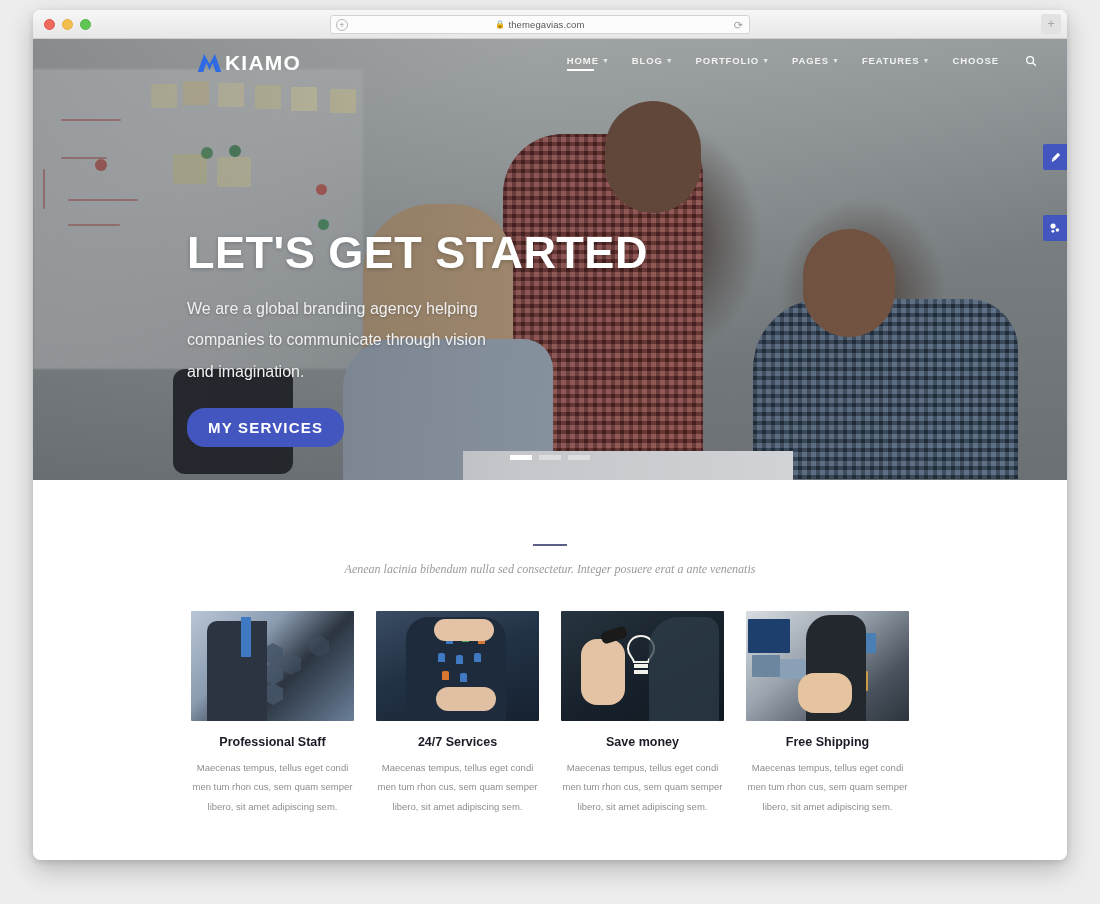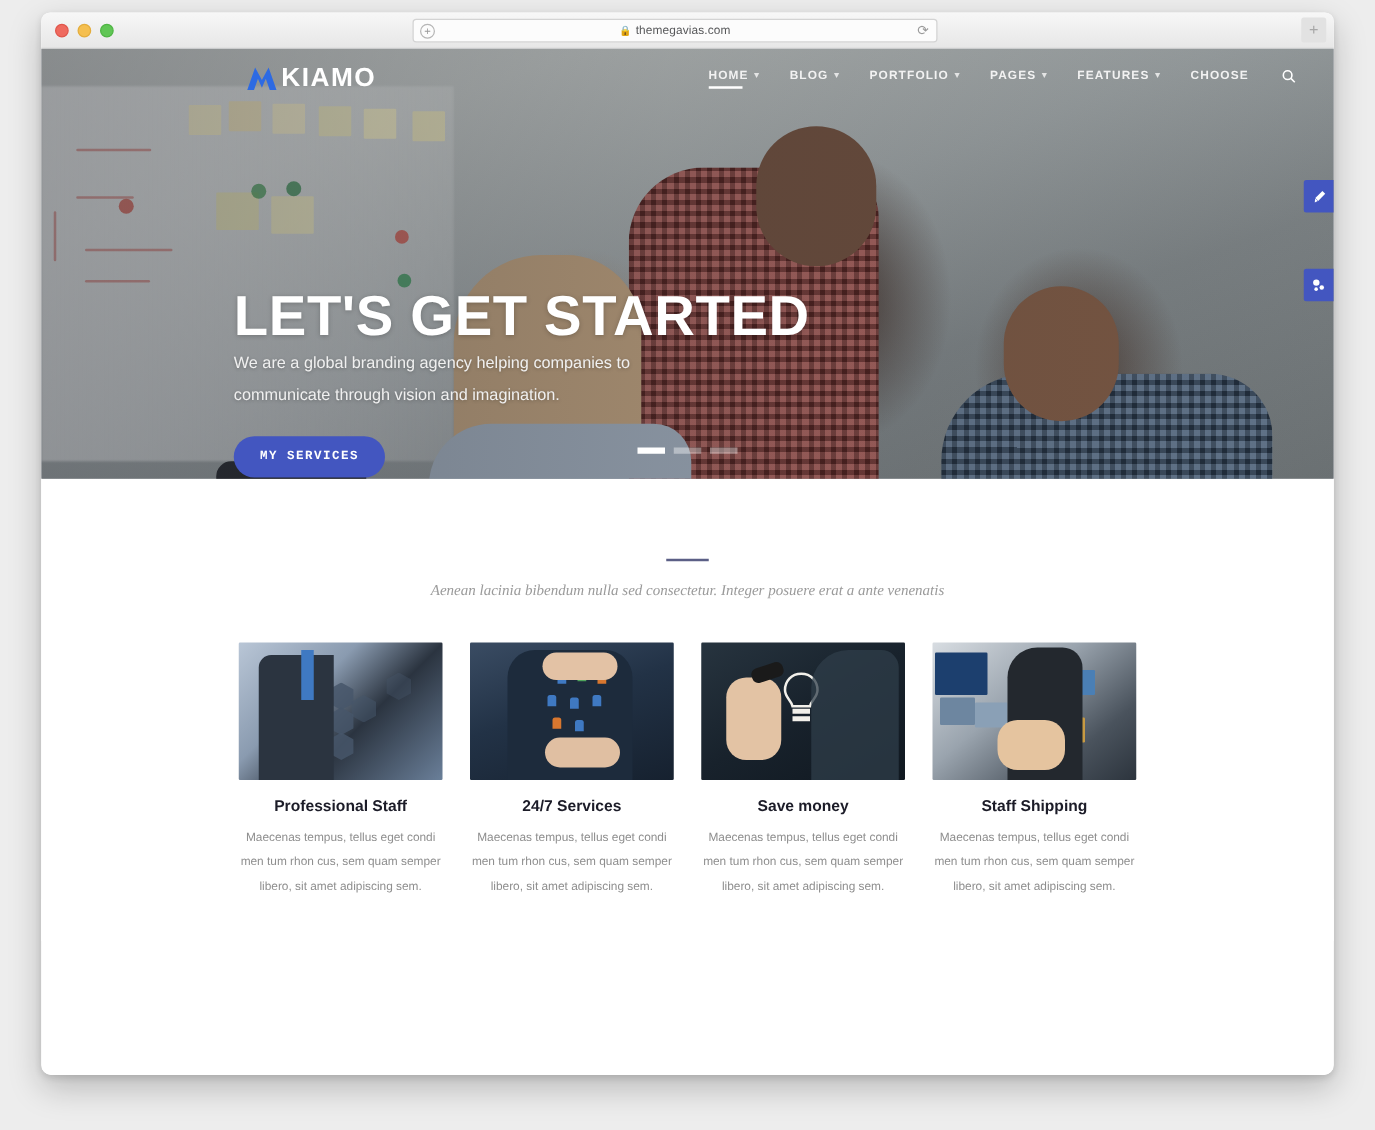--- a/index.html
+++ b/index.html
@@ -64,21 +64,21 @@
     background: #e2e2e2; border-radius: 2px;
     color: #a7a7a7; font-size: 13px; line-height: 20px; text-align: center;
   }
 
   
   .viewport { position: relative; width: 100%; height: 821px; background: #fff; }
 
   
   .hero {
     position: relative;
-    height: 344px;
+    height: 441px;
     overflow: hidden;
     background: #8e9298;
   }
   .hero-photo {
     position: absolute; inset: 0;
     background:
       
       radial-gradient(ellipse 150px 190px at 635px 200px, rgba(60,42,34,0.95) 0%, rgba(60,42,34,0.0) 62%),
       radial-gradient(ellipse 130px 150px at 830px 255px, rgba(70,50,40,0.85) 0%, rgba(70,50,40,0) 64%),
       radial-gradient(ellipse 120px 140px at 430px 250px, rgba(150,120,95,0.75) 0%, rgba(150,120,95,0) 65%),
@@ -155,35 +155,34 @@
     position: absolute; left: 154px; top: 190px; z-index: 5;
   }
   .hero-title {
     color: #fff;
     font-size: 45px; font-weight: bold;
     letter-spacing: 0.5px;
     line-height: 1.05;
     text-shadow: 0 1px 4px rgba(0,0,0,0.22);
   }
   .hero-sub {
-    margin-top: 1px;
-    color: #f0f0f0; font-size: 13px; line-height: 1.95;
+    margin-top: 17px;
+    color: #f0f0f0; font-size: 16px; line-height: 1.95;
     max-width: 320px;
     text-shadow: 0 1px 3px rgba(0,0,0,0.25);
   }
   .hero-btn {
     margin-top: 21px;
     display: inline-block;
     background: #4356c0;
     color: #fff;
-    font-size: 10px; font-weight: bold; letter-spacing: 1.2px;
+    font-size: 15px; font-weight: bold; letter-spacing: 1.2px;
     padding: 11px 21px;
     border: none; border-radius: 18px;
     cursor: pointer;
-    font-family: Liberation Mono, monospace;
   }
   .slider-dots {
     position: absolute; left: 0; right: 0; bottom: 20px;
     display: flex; justify-content: center; gap: 7px; z-index: 6;
   }
   .dot { width: 22px; height: 5px; background: rgba(255,255,255,0.40); }
   .dot.active { background: #ffffff; }
 
   
   .side-btns {
@@ -455,21 +454,21 @@
             <div class="tile" style="left:6px;top:44px;width:28px;height:22px;background:#6d86a0;"></div>
             <div class="tile" style="left:34px;top:48px;width:26px;height:20px;background:#8aa0b6;"></div>
             <div class="tile" style="left:66px;top:28px;width:26px;height:20px;background:#6f8dae;"></div>
             <div class="tile" style="left:88px;top:40px;width:26px;height:22px;background:#2e5f93;"></div>
             <div class="tile" style="left:106px;top:22px;width:24px;height:20px;background:#4a7fb5;"></div>
             <div class="tile" style="left:58px;top:70px;width:26px;height:20px;background:#7e919f;"></div>
             <div class="tile" style="left:96px;top:60px;width:26px;height:20px;background:#c79a43;"></div>
             <div style="position:absolute;left:60px;top:4px;width:60px;height:106px;background:#23282e;border-radius:24px 16px 0 0;"></div>
             <div style="position:absolute;left:52px;top:62px;width:54px;height:40px;background:#e5c49f;border-radius:16px;"></div>
           </div>
-          <div class="card-title">Staff Shipping</div>
+          <div class="card-title">Free Shipping</div>
           <div class="card-text">Maecenas tempus, tellus eget condi men tum rhon cus, sem quam semper libero, sit amet adipiscing sem.</div>
         </div>
 
       </div>
       <div class="section-pad"></div>
     </div>
 
   </div>
 </div>
 

